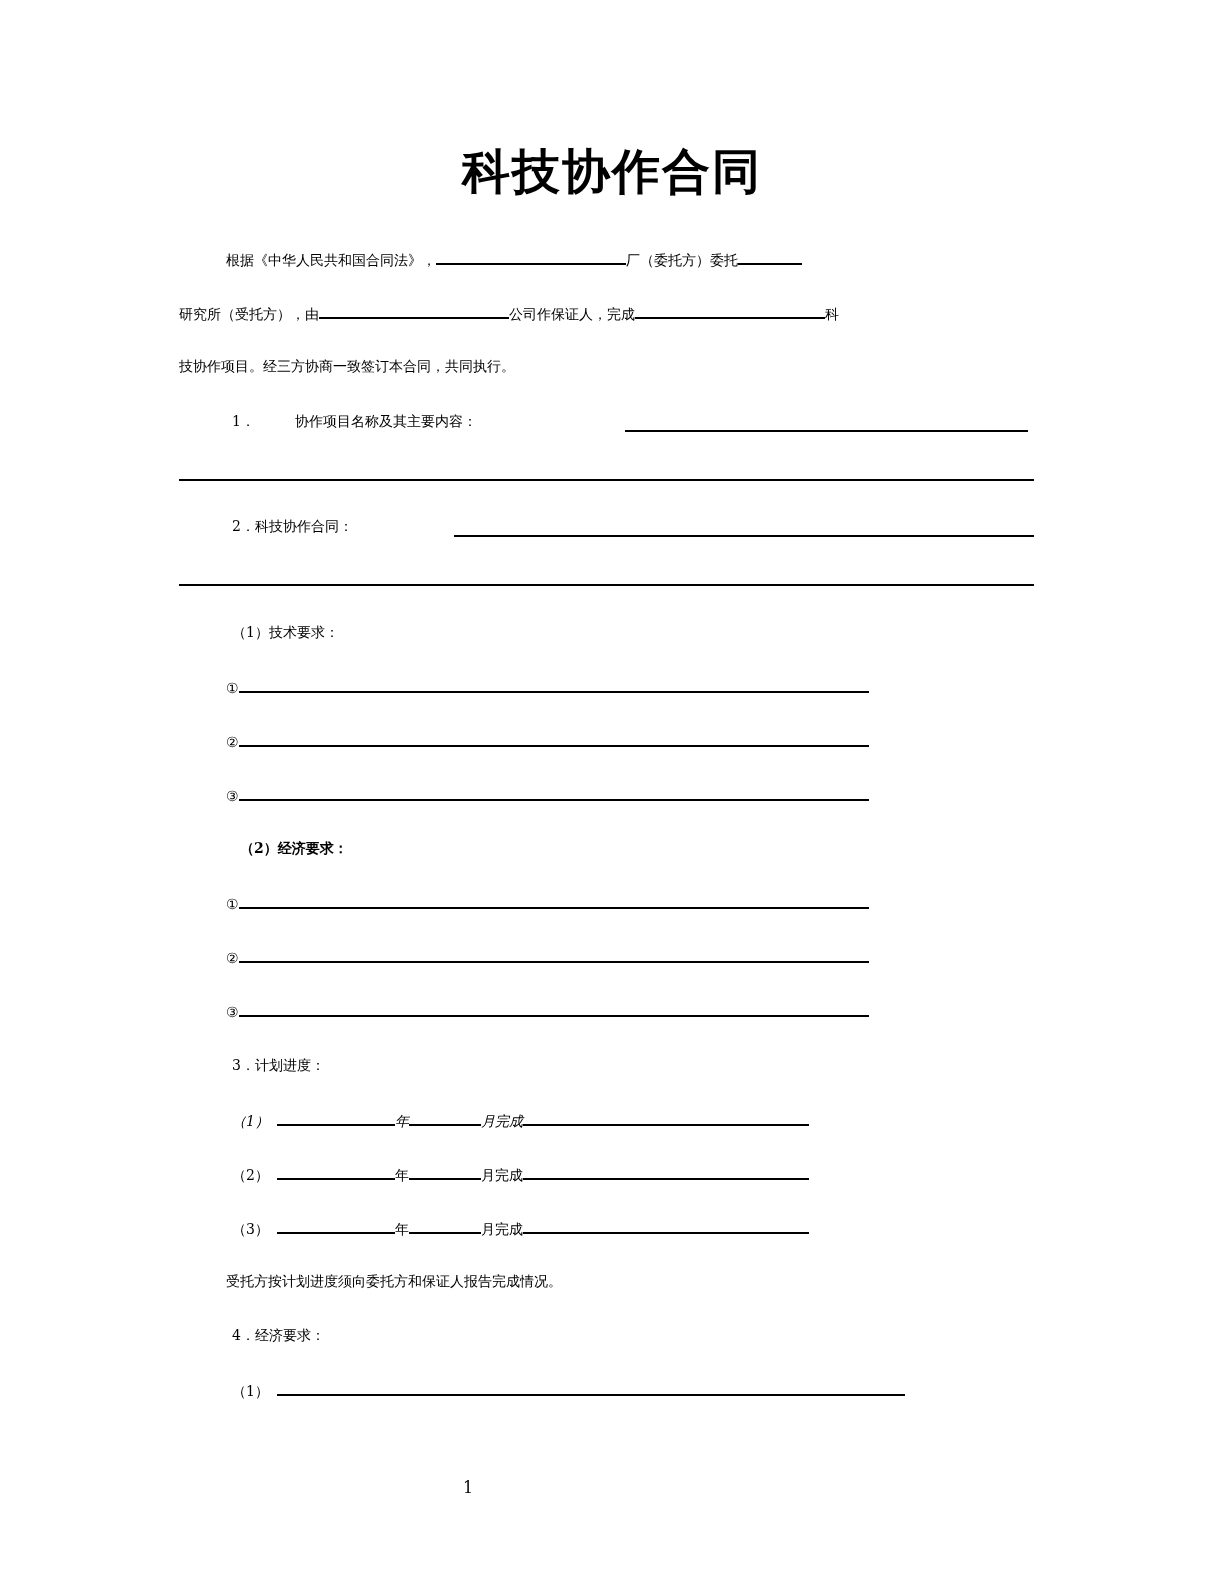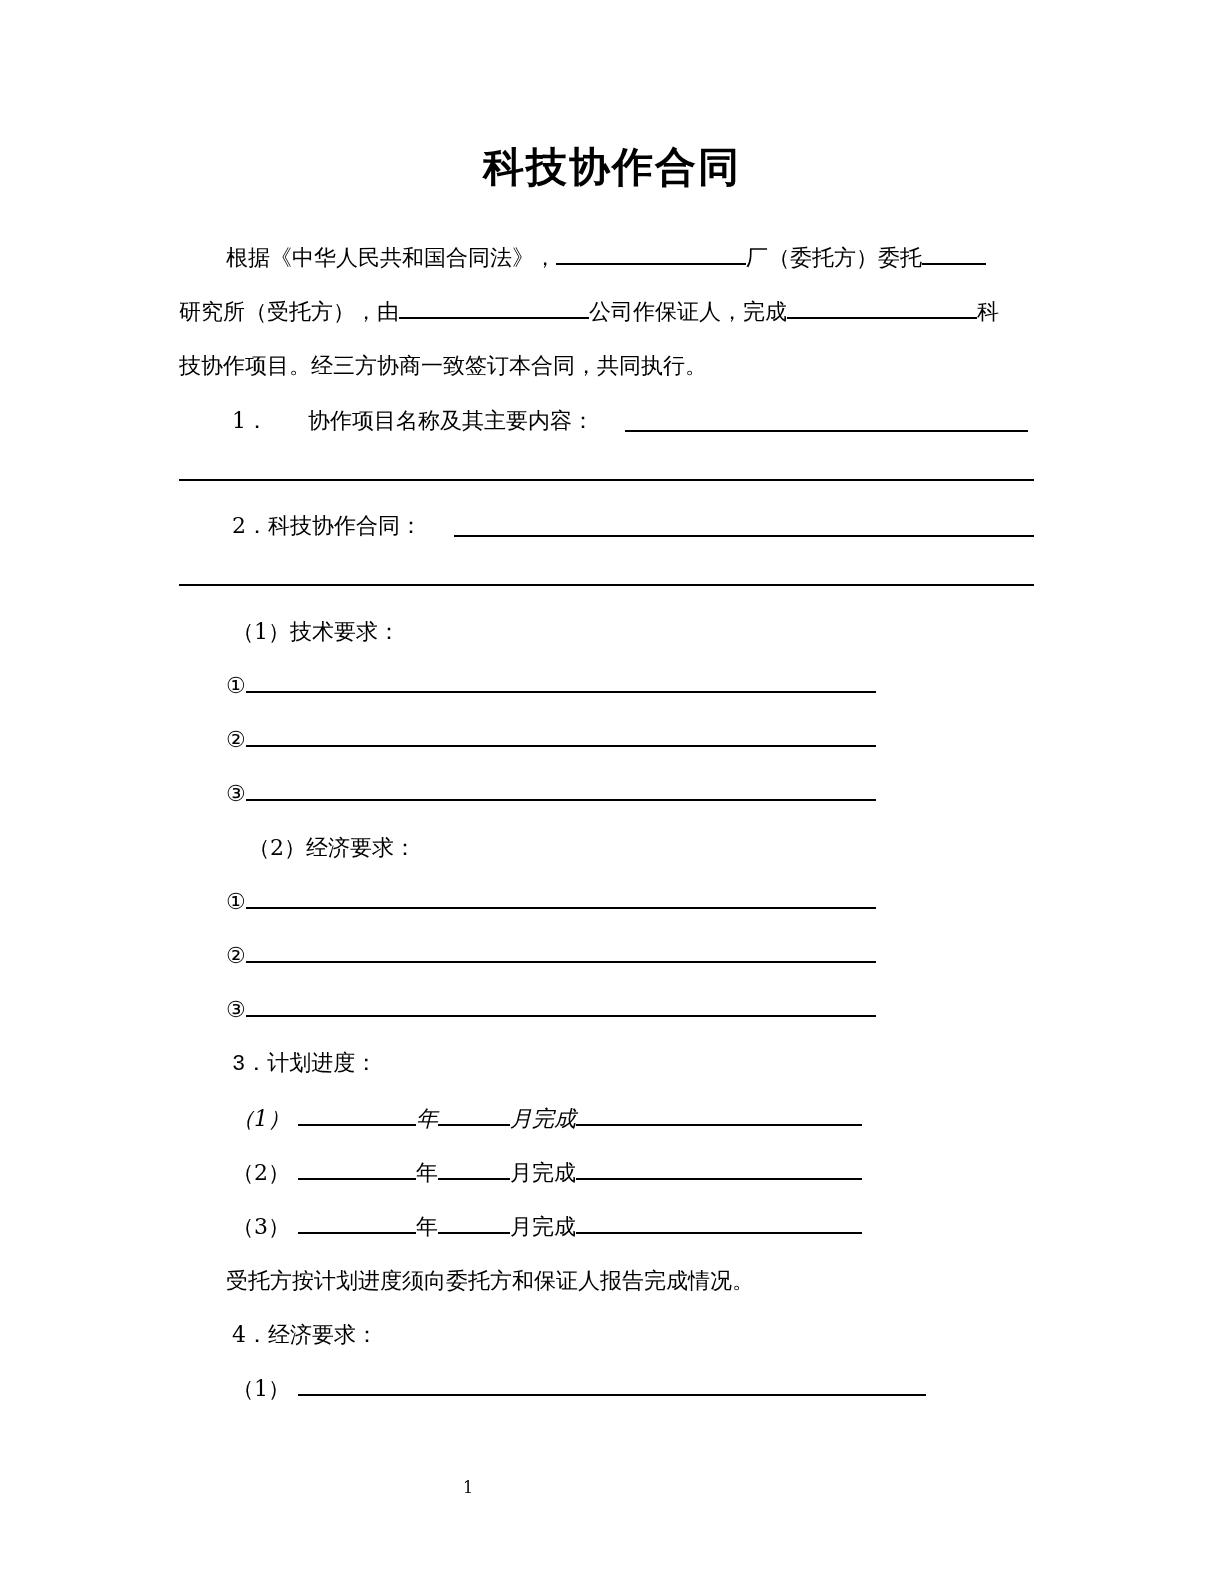--- a/index.html
+++ b/index.html
@@ -3,23 +3,23 @@
 <meta charset="utf-8">
 <style>
   html, body { margin: 0; padding: 0; background: #ffffff; }
   body {
     width: 1224px; height: 1584px; position: relative; overflow: hidden;
     font-family: "DejaVu Serif", "Liberation Serif", serif; color: #000;
   }
   .title {
     position: absolute; left: 0; width: 1224px; top: 140px; text-align: center;
     font-family: "DejaVu Sans", "Liberation Sans", sans-serif; font-weight: bold;
-    font-size: 41px; letter-spacing: 2px;
+    font-size: 48px; letter-spacing: 2px;
   }
-  .line { position: absolute; font-size: 22px; white-space: nowrap; height: 34px; line-height: 34px; }
+  .line { position: absolute; font-size: 14px; white-space: nowrap; height: 34px; line-height: 34px; }
   .u { display: inline-block; border-bottom: 2px solid #000; height: 22px; vertical-align: baseline; }
   .rule { position: absolute; height: 0; border-top: 2px solid #000; }
   .pagenum { position: absolute; top: 1478px; left: 463px; font-size: 16px; }
 </style>
 </head>
 <body>
 
 <div>
   <div class="title">科技协作合同</div>
 
@@ -41,26 +41,26 @@
     <span>2．</span><span>科技协作合同：</span>
   </div>
   <div class="rule" style="top:535px; left:454px; width:580px;"></div>
   <div class="rule" style="top:584px; left:179px; width:855px;"></div>
 
   <div class="line" style="top:615px; left:232px;">（1）技术要求：</div>
   <div class="line" style="top:669px; left:226px;"><span>①</span><span class="u" style="width:630px;"></span></div>
   <div class="line" style="top:723px; left:226px;"><span>②</span><span class="u" style="width:630px;"></span></div>
   <div class="line" style="top:777px; left:226px;"><span>③</span><span class="u" style="width:630px;"></span></div>
 
-  <div class="line" style="top:831px; left:248px;">（2）经济要求：</div>
+  <div class="line" style="top:831px; left:240px;font-weight:bold;">（2）经济要求：</div>
   <div class="line" style="top:885px; left:226px;"><span>①</span><span class="u" style="width:630px;"></span></div>
   <div class="line" style="top:939px; left:226px;"><span>②</span><span class="u" style="width:630px;"></span></div>
   <div class="line" style="top:993px; left:226px;"><span>③</span><span class="u" style="width:630px;"></span></div>
 
-  <div class="line" style="top:1048px; left:232px;font-family:Liberation Mono, monospace;">
+  <div class="line" style="top:1048px; left:232px;">
     <span>3．</span><span>计划进度：</span>
   </div>
   <div class="line" style="top:1102px; left:232px;font-style:italic;">
     <span>（1）</span><span class="u" style="width:118px;margin-left:8px;"></span><span>年</span><span class="u" style="width:72px;"></span><span>月完成</span><span class="u" style="width:286px;"></span>
   </div>
   <div class="line" style="top:1156px; left:232px;text-align:right;">
     <span>（2）</span><span class="u" style="width:118px;margin-left:8px;"></span><span>年</span><span class="u" style="width:72px;"></span><span>月完成</span><span class="u" style="width:286px;"></span>
   </div>
   <div class="line" style="top:1210px; left:232px;">
     <span>（3）</span><span class="u" style="width:118px;margin-left:8px;"></span><span>年</span><span class="u" style="width:72px;"></span><span>月完成</span><span class="u" style="width:286px;"></span>

